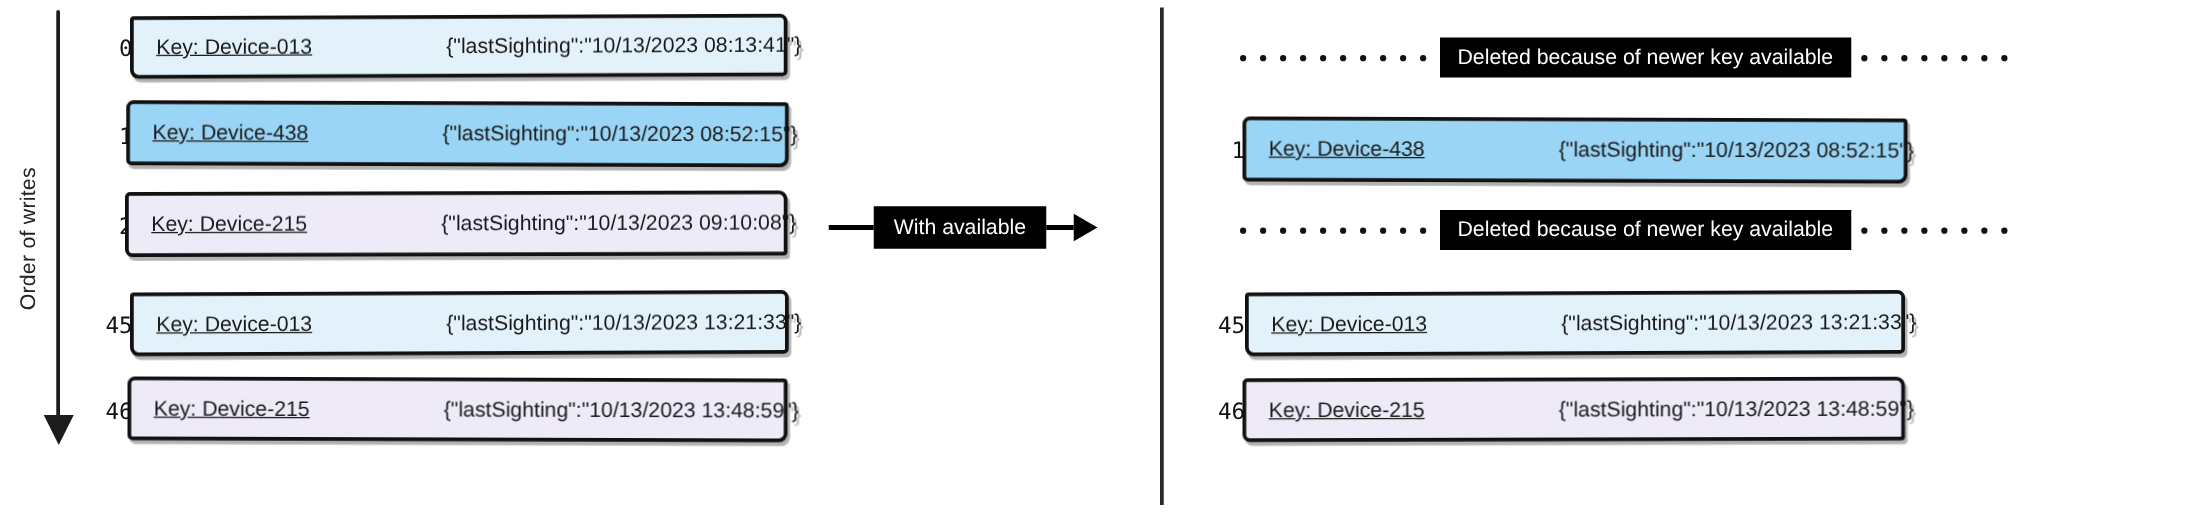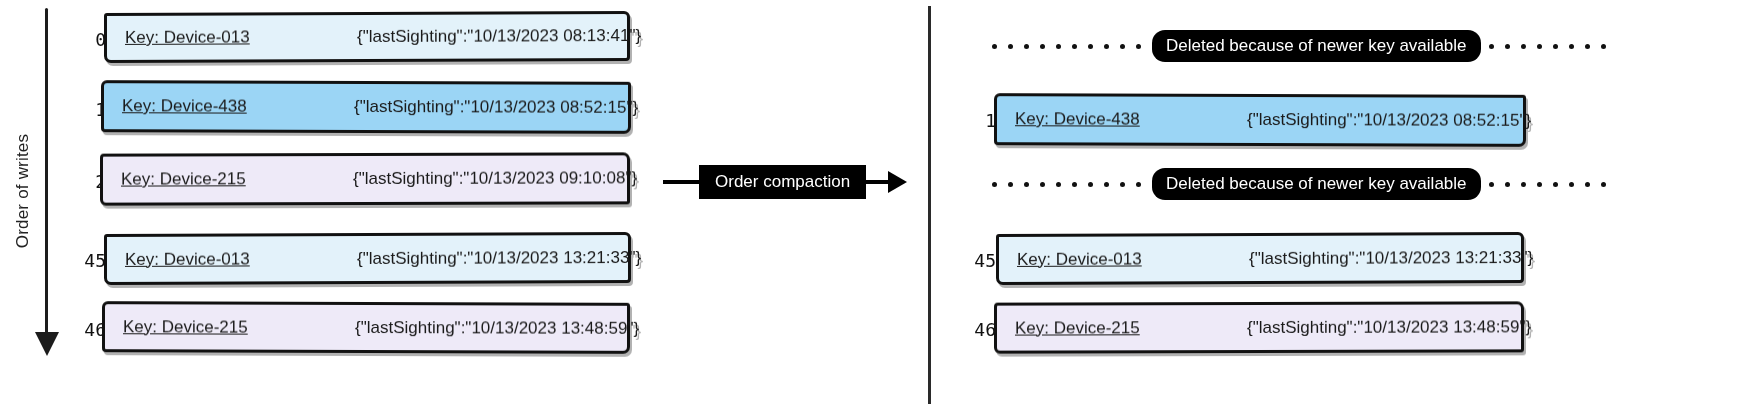--- a/index.html
+++ b/index.html
@@ -88,21 +88,20 @@
     display:inline-block;
     width:5px;height:5px;border-radius:50%;
     background:#111;margin-right:11px;
   }
   .del-chip{
     background:#000;color:#fff;
     font-size:17px;
     padding:6px 14px 7px 14px;
     white-space:nowrap;
     line-height:1.15;
-    border-radius:13px;
   }
 
   
   .comp-wrap{position:absolute;left:663px;top:163px;height:38px;display:flex;align-items:center;}
   .comp-tail{width:36px;height:4px;background:#000;}
   .comp-chip{
     background:#000;color:#fff;
     font-size:17px;
     padding:7px 16px 8px 16px;
     white-space:nowrap;
@@ -150,21 +149,21 @@
   </div>
 
   <div class="idx" style="left:60px;top:319px;">46</div>
   <div class="rec sk2" style="left:102px;top:302px;width:528px;height:51px;background:#eeeaf8;">
     <span class="k">Key: Device-215</span>
     <span class="v">{"lastSighting":"10/13/2023 13:48:59"}</span>
   </div>
 
   <div class="comp-wrap">
     <div class="comp-tail"></div>
-    <div class="comp-chip">Order compaction</div>
+    <div class="comp-chip">With available</div>
     <div class="comp-shaft"></div>
     <div class="comp-head"></div>
   </div>
 
   <div class="divider left-d"></div>
 
   <div class="del-row" style="left:992px;top:30px;width:545px;">
     <span class="dots">
         <i></i>
         <i></i>

